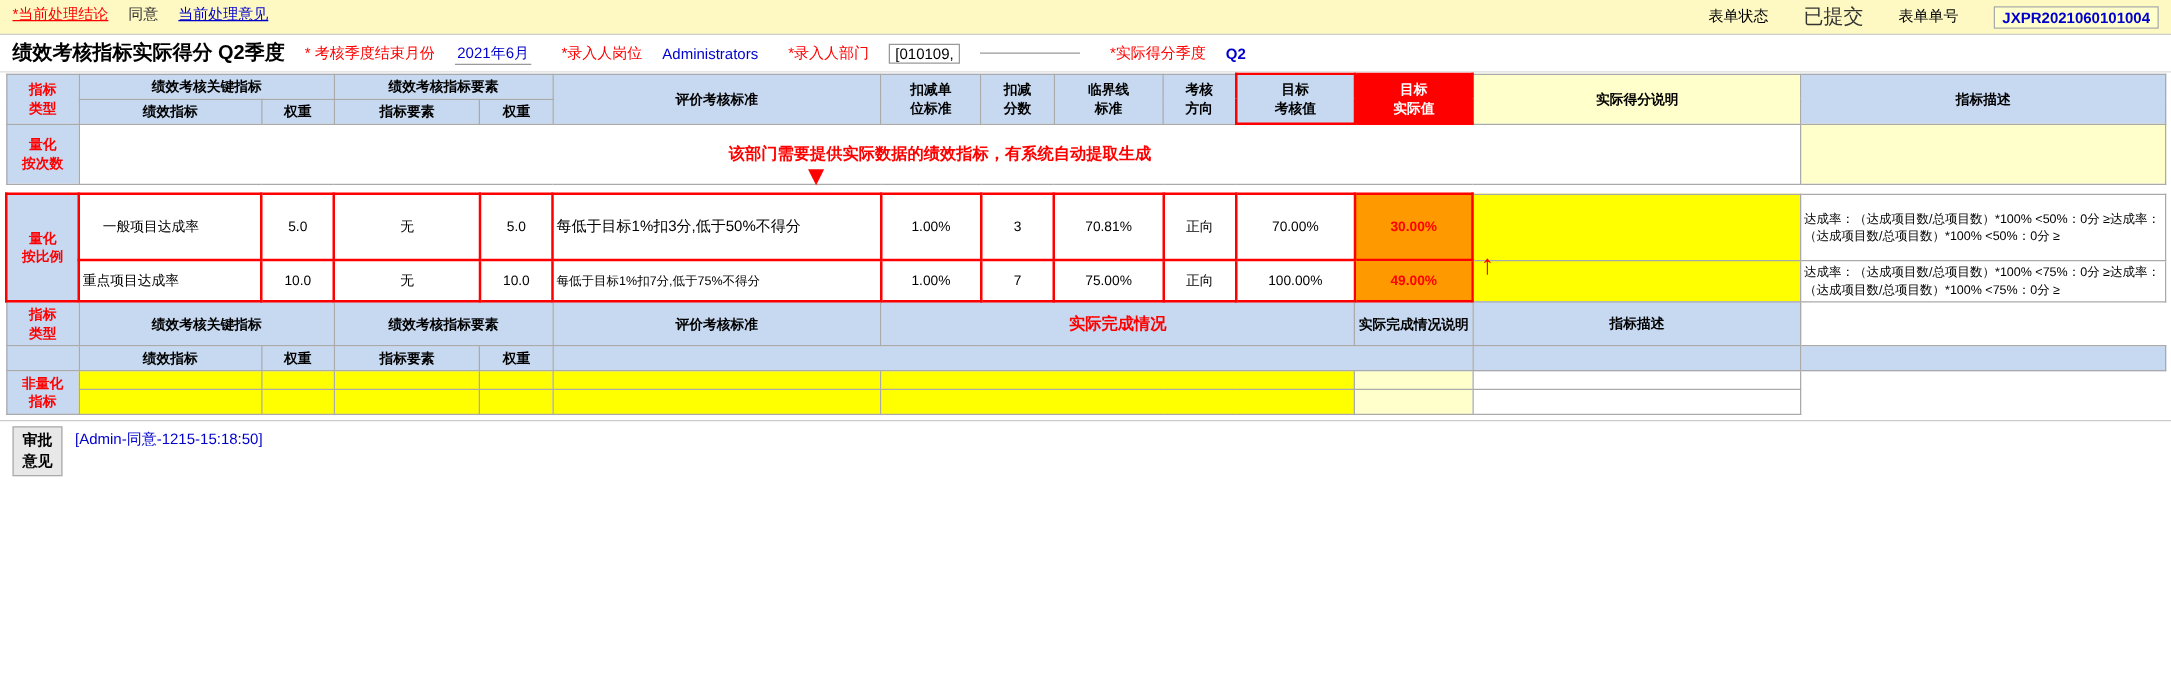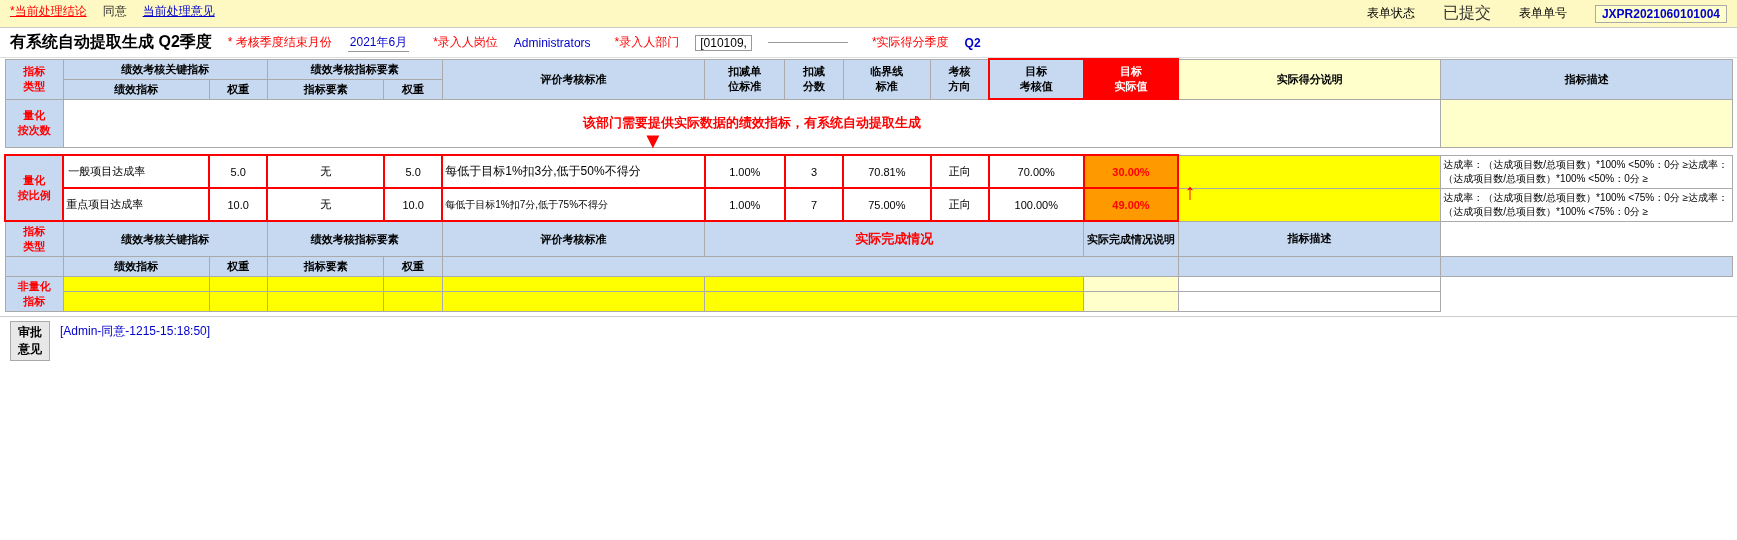--- a/index.html
+++ b/index.html
@@ -18,21 +18,21 @@
   </div>
   <div style="display:flex; gap:28px; align-items:center;">
     <span style="font-size:12px;">表单状态</span>
     <span style="font-size:16px; color:#333;">已提交</span>
     <span style="font-size:12px;">表单单号</span>
     <span style="font-size:12px; color:#0000cc; font-weight:bold; background:#ffffcc; padding:1px 6px; border:1px solid #aaa;">JXPR2021060101004</span>
   </div>
 </div>
 
 <div style="display:flex; align-items:center; padding:4px 10px; gap:16px; border-bottom:1px solid #ddd; flex-wrap:wrap;">
-  <span style="font-size:16px; font-weight:bold; color:#000; white-space:nowrap;">有系统自动提取生成 Q2季度</span>
+  <span style="font-size:16px; font-weight:bold; color:#000; white-space:nowrap;">绩效考核指标实际得分 Q2季度</span>
   <span style="color:red; font-size:12px;">* 考核季度结束月份</span>
   <span style="color:#0000cc; font-size:12px; border-bottom:1px solid #999; padding:0 2px;">2021年6月</span>
   <span style="color:red; font-size:12px; margin-left:8px;">*录入人岗位</span>
   <span style="color:#0000cc; font-size:12px;">Administrators</span>
   <span style="color:red; font-size:12px; margin-left:8px;">*录入人部门</span>
   <span style="color:#000; font-size:12px; border:1px solid #999; padding:0 4px;">[010109,</span>
   <span style="color:#000; font-size:12px; min-width:80px; border-bottom:1px solid #999;"></span>
   <span style="color:red; font-size:12px; margin-left:8px;">*实际得分季度</span>
   <span style="color:#0000cc; font-size:12px; font-weight:bold;">Q2</span>
 </div>
@@ -97,21 +97,21 @@
         </td>
         <td style="border:1px solid #aaa; background:#ffffcc;"></td>
       </tr>
 
       <tr style="height:8px;">
         <td colspan="14" style="border:none; background:#fff; padding:0;"></td>
       </tr>
 
       <tr>
         <td rowspan="2" style="background:#c6d9f1; text-align:center; vertical-align:middle; border:2px solid red; padding:2px; color:red; font-weight:bold; white-space:pre-line; font-size:11px;">量化<br>按比例</td>
-        <td style="border:2px solid red; padding:4px; text-align:left;">一般项目达成率</td>
+        <td style="border:2px solid red; padding:18px; text-align:left;">一般项目达成率</td>
         <td style="border:2px solid red; padding:2px; text-align:center;">5.0</td>
         <td style="border:2px solid red; padding:2px; text-align:center;">无</td>
         <td style="border:2px solid red; padding:2px; text-align:center;">5.0</td>
         <td style="border:2px solid red; padding:2px; text-align:left; font-size:12px;">每低于目标1%扣3分,低于50%不得分</td>
         <td style="border:2px solid red; padding:2px; text-align:center;">1.00%</td>
         <td style="border:2px solid red; padding:2px; text-align:center;">3</td>
         <td style="border:2px solid red; padding:2px; text-align:center;">70.81%</td>
         <td style="border:2px solid red; padding:2px; text-align:center;">正向</td>
         <td style="border:2px solid red; padding:2px; text-align:center;">70.00%</td>
         <td style="border:2px solid red; padding:2px; text-align:center; background:#ff9900; font-weight:bold; color:red;">30.00%</td>

